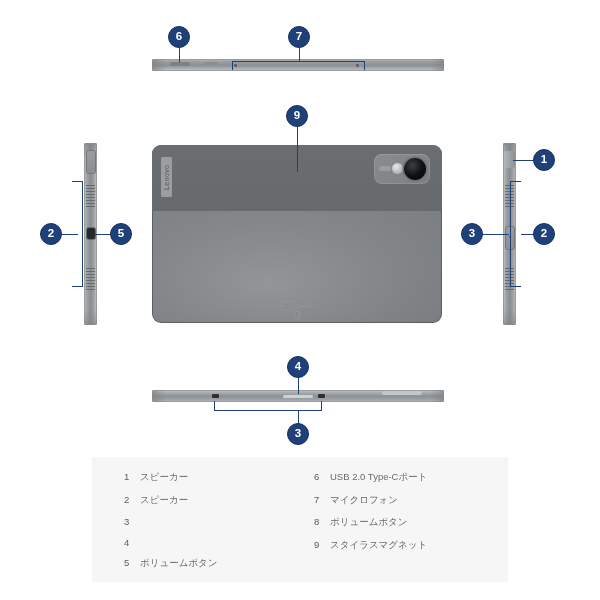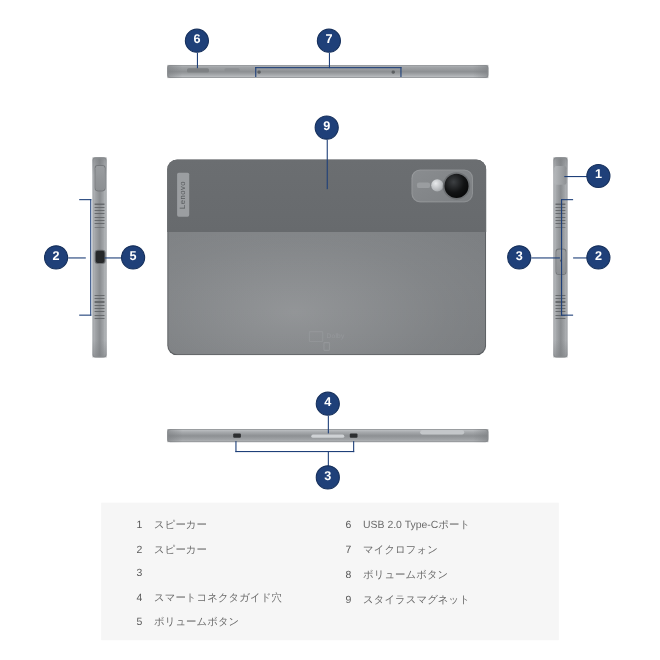--- a/index.html
+++ b/index.html
@@ -427,21 +427,20 @@
         </div>
         <div class="legend-row">
           <span class="legend-num">2</span>
           <span class="legend-label">スピーカー</span>
         </div>
         <div class="legend-row">
           <span class="legend-num">3</span>
         </div>
         <div class="legend-row">
           <span class="legend-num">4</span>
-          <span class="legend-label">スマートコネクタガイド穴</span>
         </div>
         <div class="legend-row">
           <span class="legend-num">5</span>
           <span class="legend-label">ボリュームボタン</span>
         </div>
       </div>
 
       <div class="legend-col">
         <div class="legend-row">
           <span class="legend-num">6</span>

